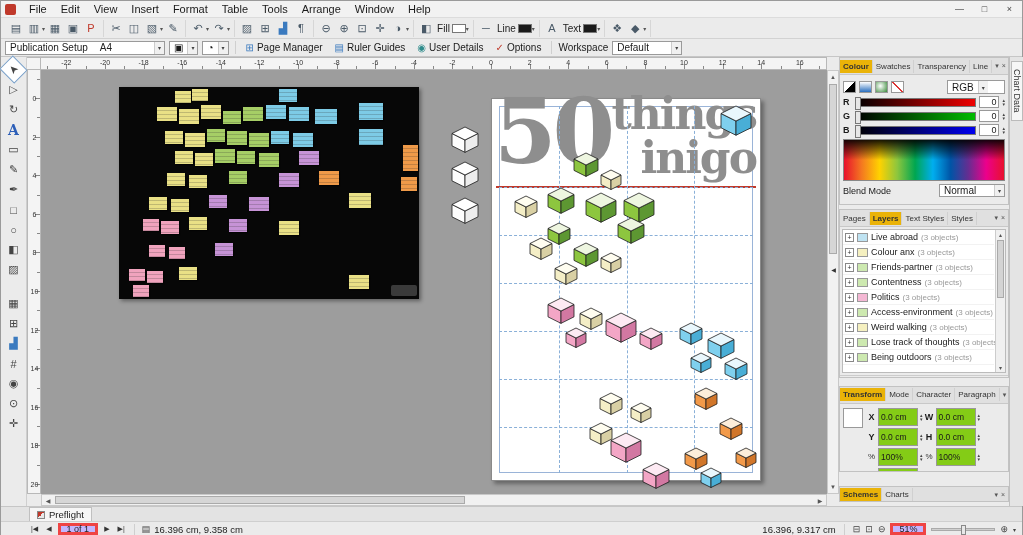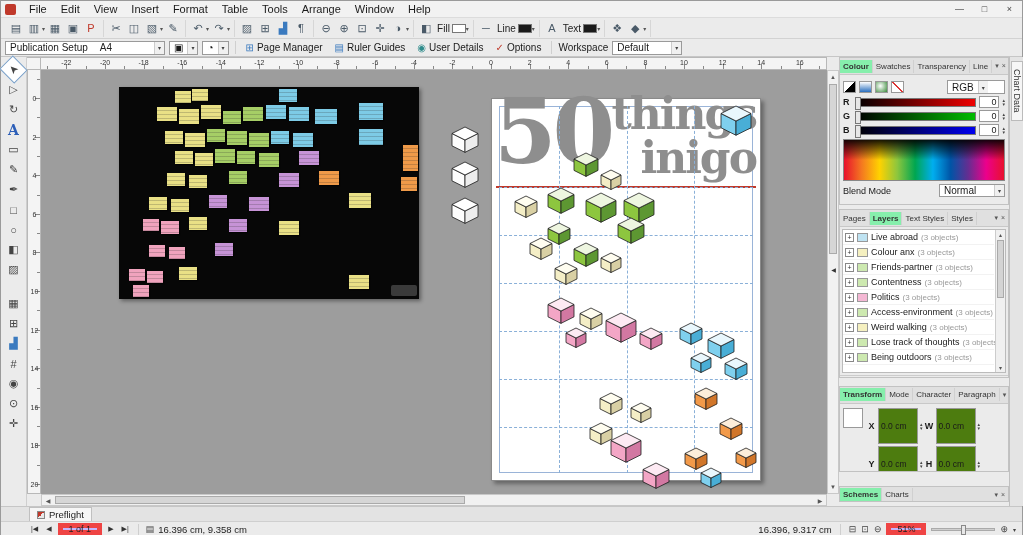--- a/index.html
+++ b/index.html
@@ -65,21 +65,21 @@
   .scrbtn{position:absolute;font-size:6px;color:#555;display:flex;align-items:center;justify-content:center}
   .hthumb{position:absolute;left:13px;top:1px;bottom:1px;width:410px;background:#d6d6d6;border:1px solid #aaa}
   .vthumb{position:absolute;top:13px;left:1px;right:1px;height:170px;background:#d6d6d6;border:1px solid #aaa}
   .collapse-handle{position:absolute;left:828px;top:204px;width:9px;height:16px;font-size:6px;color:#333;display:flex;align-items:center;justify-content:center}
 
   
   .panels{position:absolute;left:838px;top:0;width:170px;height:449px;display:flex;flex-direction:column}
   .panel{background:#ebebeb;border:1px solid #c2c2c2;margin-bottom:4px;overflow:hidden}
   .ptabs{display:flex;align-items:center;background:#e0e0e0;border-bottom:1px solid #c8c8c8;height:17px;font-size:8px;white-space:nowrap}
   .ptab{padding:2px 3px;border-right:1px solid #d0d0d0;color:#333}
-  .ptab.active{background:#86efac;font-weight:bold}
+  .ptab.active{background:#eab308;font-weight:bold}
   .pctrl{margin-left:auto;display:flex;gap:3px;padding:0 3px;font-size:7px;color:#555}
   .pbody{padding:3px}
   .crow{display:flex;align-items:center;gap:3px;margin:2px 0}
   .cicon{width:13px;height:12px;border:1px solid #999;flex:none}
   .ci1{background:linear-gradient(135deg,#fff 50%,#000 50%)}
   .ci2{background:linear-gradient(#fff,#2a6fbf)}
   .ci3{background:radial-gradient(circle at 40% 40%,#fff,#3a8a3a)}
   .ci4{background:linear-gradient(45deg,#fff 44%,#d33 44%,#d33 56%,#fff 56%)}
   .rgbcombo{margin-left:auto;width:58px;}
   .slbl{width:9px;font-size:9px;font-weight:bold}
@@ -108,35 +108,35 @@
   .ltoolbar{display:flex;gap:5px;padding:1px 4px;border-top:1px solid #ccc;height:14px;align-items:center;font-size:9px;color:#444}
   .ltb{cursor:default}
   .ltb.right{margin-left:auto}
 
   #panel-transform{height:92px;margin-top:4px}
   .tbody{display:flex;gap:4px;padding:4px 3px}
   .anchor{width:20px;height:20px;border:1px solid #999;background:#fff;flex:none}
   .tfields{flex:1}
   .trow{display:flex;align-items:center;gap:2px;margin-bottom:2px;font-size:9px}
   .tlabel{width:9px;font-weight:bold;text-align:center}
-  .tval{width:40px;height:12px;background:#4d7c0f;border:1px solid #999;font-size:8.5px;padding:17px 2px;display:flex;align-items:center}
+  .tval{width:40px;height:12px;background:#84cc16;border:1px solid #999;font-size:8.5px;padding:8px 2px;display:flex;align-items:center}
   .tico{width:9px;font-size:8px;text-align:center;color:#333}
 
   #panel-schemes{height:17px;margin-top:10px}
 
   .sidestrip{position:absolute;left:1008px;top:0;width:15px;height:449px;background:#e4e4e4;border-left:1px solid #c0c0c0}
   .side-tab{writing-mode:vertical-rl;font-size:9px;background:#f6f6f6;border:1px solid #bbb;padding:7px 0;margin:4px 1px;color:#333;text-align:center}
 
   
   .preflightbar{position:absolute;top:505px;left:0;right:0;height:15px;background:#e3e3e3;border-top:1px solid #c6c6c6;display:flex;align-items:flex-end}
   .pftab{display:flex;align-items:center;gap:4px;background:#f6f6f6;border:1px solid #c0c0c0;border-bottom:none;height:14px;padding:0 7px;margin-left:28px;font-size:9.5px}
   .pficon{width:8px;height:8px;background:linear-gradient(135deg,#c0392b 50%,#e8e8e8 50%);border:1px solid #888}
   .statusbar{position:absolute;top:520px;left:0;right:0;height:15px;background:#ebebeb;border-top:1px solid #cfcfcf;display:flex;align-items:center;gap:4px;padding:0 6px 0 28px;font-size:9.5px;color:#222}
   .navbtn{font-size:7px;color:#333;padding:0 2px}
-  .pagebox{background:#c4b5fd;border:5px solid #ef4444;padding:0 6px;height:12px;font-size:9px;display:flex;align-items:center}
+  .pagebox{background:#c4b5fd;border:3px solid #ef4444;padding:0 6px;height:12px;font-size:9px;display:flex;align-items:center}
   .sep{width:1px;height:11px;background:#cfcfcf;margin:0 3px}
   .sb-right{margin-left:auto;display:flex;align-items:center;gap:5px}
   .sbicon{font-size:9px;color:#444}
   .zslider{width:64px;height:3px;background:#cfcfcf;border:1px solid #aaa;position:relative}
   .zthumb{position:absolute;left:46%;top:-4px;width:5px;height:10px;background:#e8e8e8;border:1px solid #888}
 </style>
 </head>
 <body>
 
 <div class="app">

